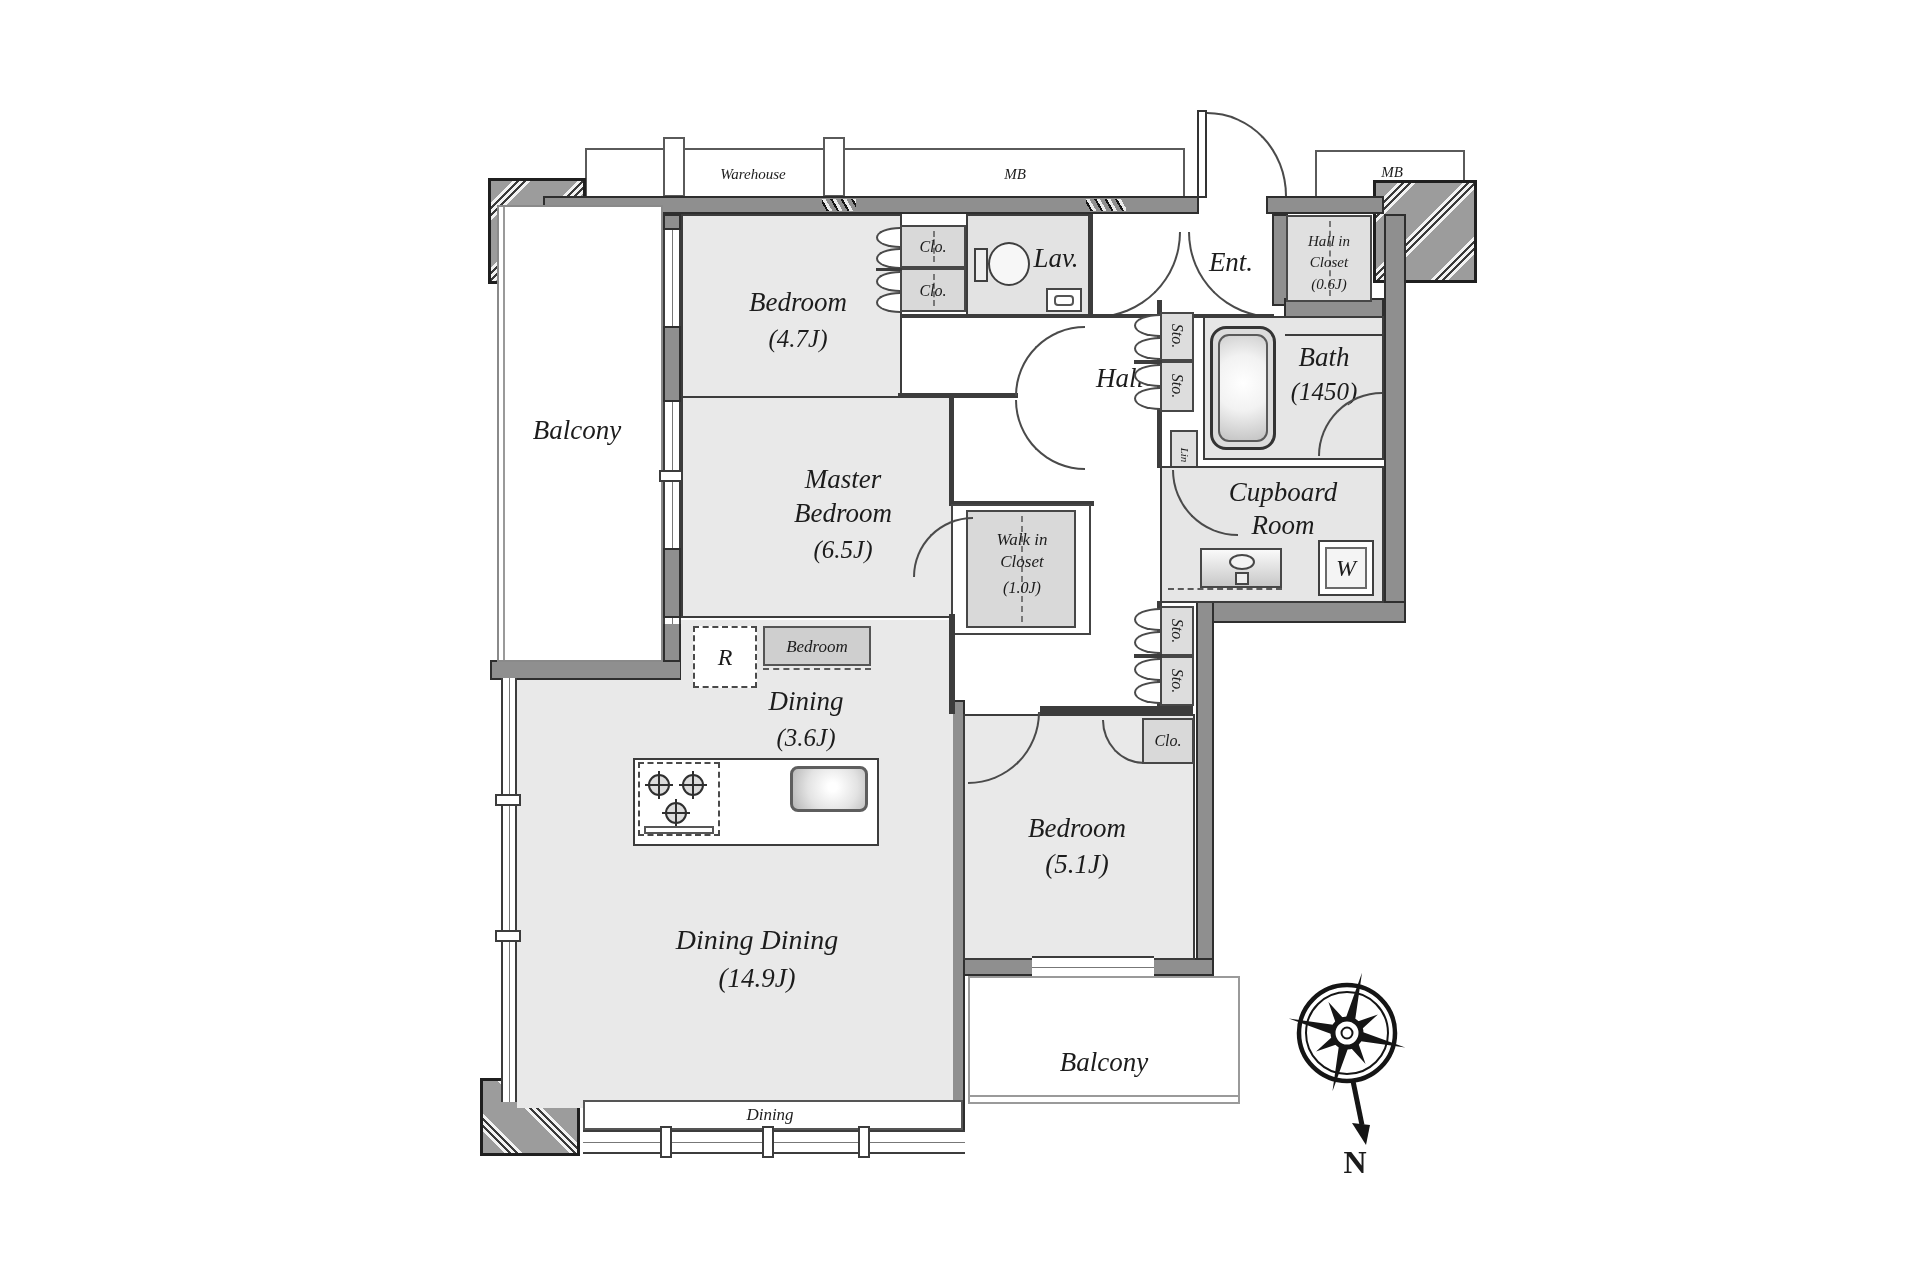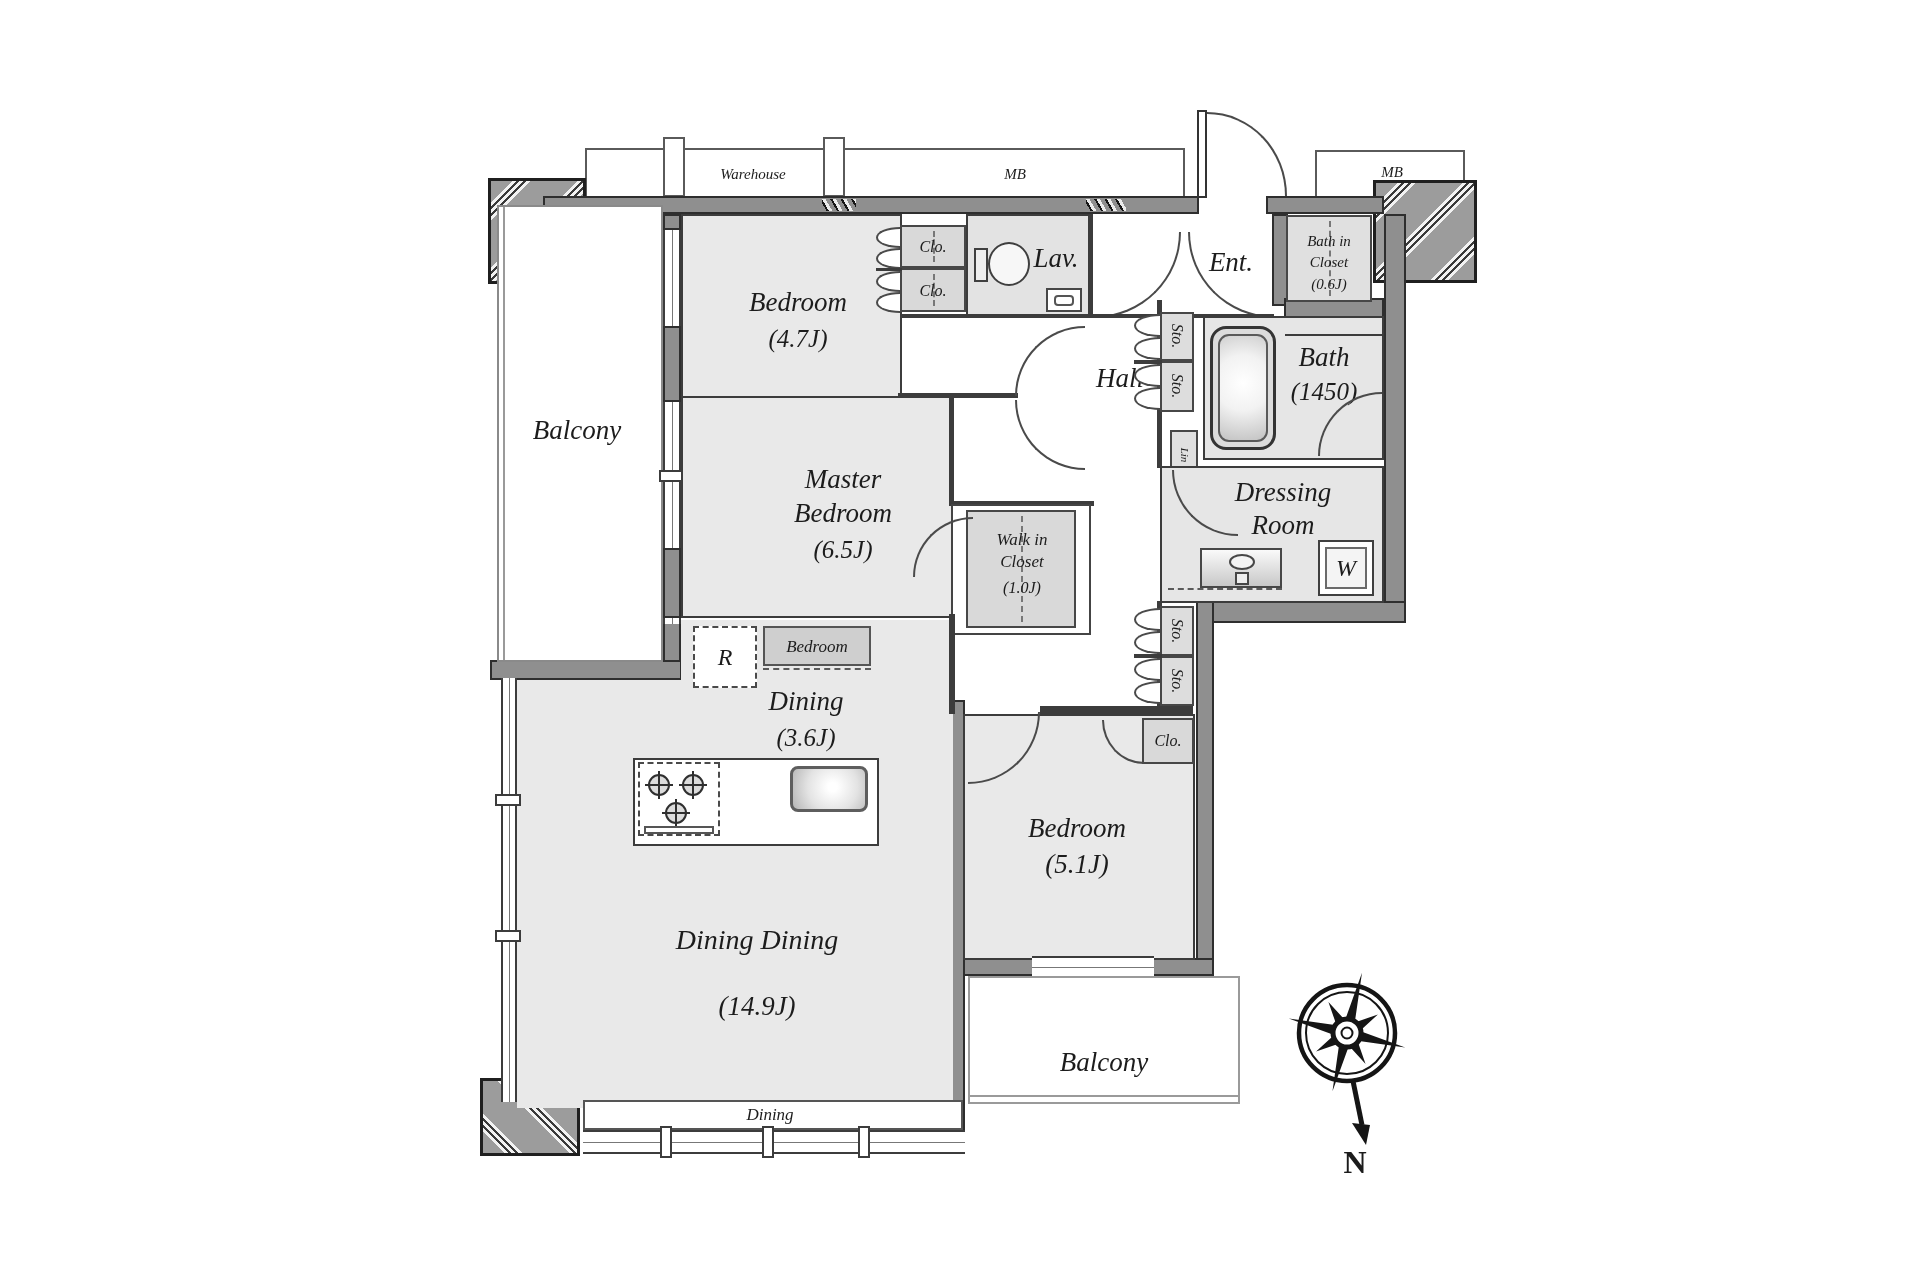--- a/index.html
+++ b/index.html
@@ -105,21 +105,21 @@
 
   <div class="lbl big" style="left:1231px;top:262px">Ent.</div>
   <div class="white" style="left:1197px;top:110px;width:10px;height:88px;border-color:#333"></div>
   <div class="arc tr" style="left:1207px;top:112px;width:80px;height:84px"></div>
   <div class="arc br" style="left:1095px;top:232px;width:86px;height:86px"></div>
   <div class="arc bl" style="left:1188px;top:232px;width:86px;height:86px"></div>
   <div class="line" style="left:1088px;top:214px;width:5px;height:104px"></div>
   <div class="line" style="left:900px;top:314px;width:374px;height:4px"></div>
 
   <div class="closet dashv" style="left:1286px;top:215px;width:86px;height:87px;background:#e0e0e0"></div>
-  <div class="lbl tny" style="left:1329px;top:241px">Bath in</div>
+  <div class="lbl tny" style="left:1329px;top:241px">Hall in</div>
   <div class="lbl tny" style="left:1329px;top:262px">Closet</div>
   <div class="lbl tny" style="left:1329px;top:284px">(0.6J)</div>
 
   <div class="lbl big" style="left:1120px;top:378px">Hall</div>
   <div class="line" style="left:1157px;top:300px;width:5px;height:168px"></div>
   <div class="line" style="left:1157px;top:601px;width:5px;height:115px"></div>
 
   <div class="closet" style="left:1160px;top:312px;width:34px;height:49px;background:#ddd"></div>
   <div class="closet" style="left:1160px;top:361px;width:34px;height:51px;background:#ddd"></div>
   <div class="lbl sml rot" style="left:1177px;top:336px">Sto.</div>
@@ -136,21 +136,21 @@
   <div class="lbl med" style="left:1324px;top:391px">(1450)</div>
   <div class="tub" style="left:1210px;top:326px;width:66px;height:124px">
       <div class="inner"></div>
     </div>
   <div class="arc tl" style="left:1318px;top:392px;width:64px;height:64px"></div>
 
   <div class="closet" style="left:1170px;top:430px;width:28px;height:50px;background:#e0e0e0"></div>
   <div class="lbl rot" style="left:1184px;top:455px;font-size:11px">Lin</div>
 
   <div class="room" style="left:1160px;top:466px;width:224px;height:137px;background:#e6e6e6"></div>
-  <div class="lbl big" style="left:1283px;top:492px">Dressing</div>
+  <div class="lbl big" style="left:1283px;top:492px">Cupboard</div>
   <div class="lbl big" style="left:1283px;top:525px">Room</div>
   <div class="arc bl" style="left:1172px;top:470px;width:66px;height:66px"></div>
   <div style="position:absolute;left:1200px;top:548px;width:82px;height:40px;border:2px solid #474747;background:linear-gradient(#fafafa,#c8c8c8)">
     <div style="position:absolute;left:27px;top:4px;width:26px;height:16px;border:2px solid #474747;border-radius:50%;background:#f4f4f4"></div>
     <div style="position:absolute;left:33px;top:22px;width:14px;height:13px;border:2px solid #474747;background:#eee"></div>
   </div>
   <div class="dashline" style="left:1168px;top:588px;width:114px"></div>
   <div class="wbox" style="left:1318px;top:540px;width:56px;height:56px">W</div>
 
   <div class="room" style="left:681px;top:396px;width:272px;height:222px"></div>
@@ -182,21 +182,21 @@
 
   <div class="white" style="left:633px;top:758px;width:246px;height:88px;border-color:#3c3c3c"></div>
   <div class="rbox" style="left:638px;top:762px;width:82px;height:74px;font-size:1px"></div>
   <div class="burner" style="left:648px;top:774px;width:22px;height:22px"></div>
   <div class="burner" style="left:682px;top:774px;width:22px;height:22px"></div>
   <div class="burner" style="left:665px;top:802px;width:22px;height:22px"></div>
   <div class="white" style="left:644px;top:826px;width:70px;height:8px;border-color:#555"></div>
   <div class="sink" style="left:790px;top:766px;width:78px;height:46px"></div>
 
   <div class="lbl" style="left:757px;top:940px;font-size:28px">Dining Dining</div>
-  <div class="lbl big" style="left:757px;top:1006px">(14.9J)</div>
+  <div class="lbl big" style="left:757px;top:978px">(14.9J)</div>
 
   <div class="vwin" style="left:501px;top:678px;width:16px;height:424px"></div>
   <div class="mull" style="left:495px;top:794px;width:26px;height:12px"></div>
   <div class="mull" style="left:495px;top:930px;width:26px;height:12px"></div>
 
   <div class="white" style="left:583px;top:1100px;width:380px;height:30px;border-color:#555"></div>
   <div class="lbl" style="left:770px;top:1114px;font-size:17px">Dining</div>
   <div class="hwin" style="left:583px;top:1130px;width:382px;height:24px"></div>
   <div class="mull" style="left:660px;top:1126px;width:12px;height:32px"></div>
   <div class="mull" style="left:762px;top:1126px;width:12px;height:32px"></div>

